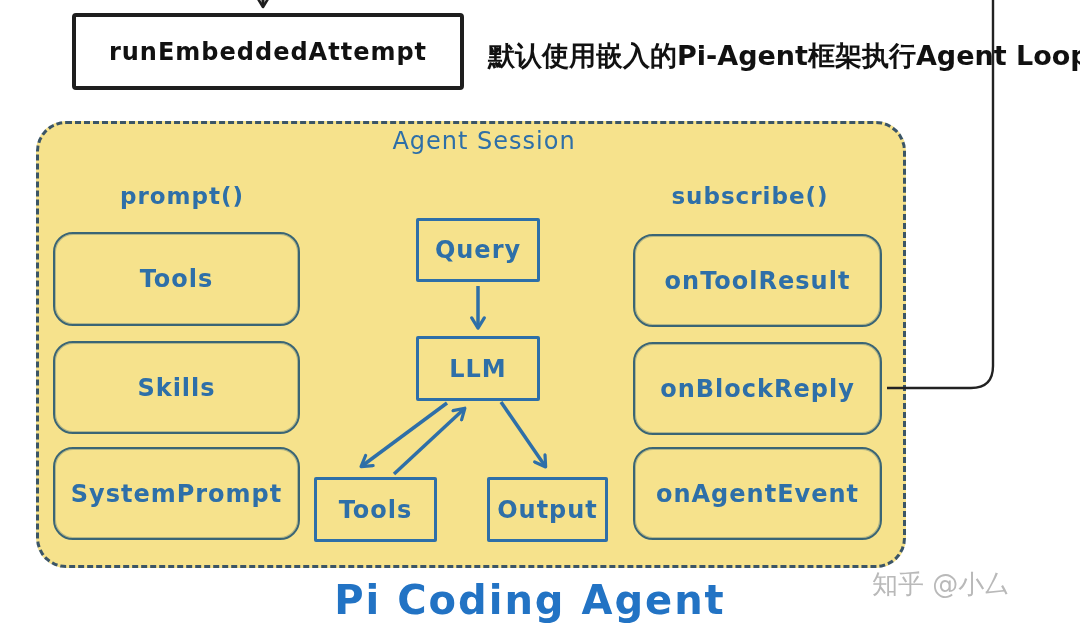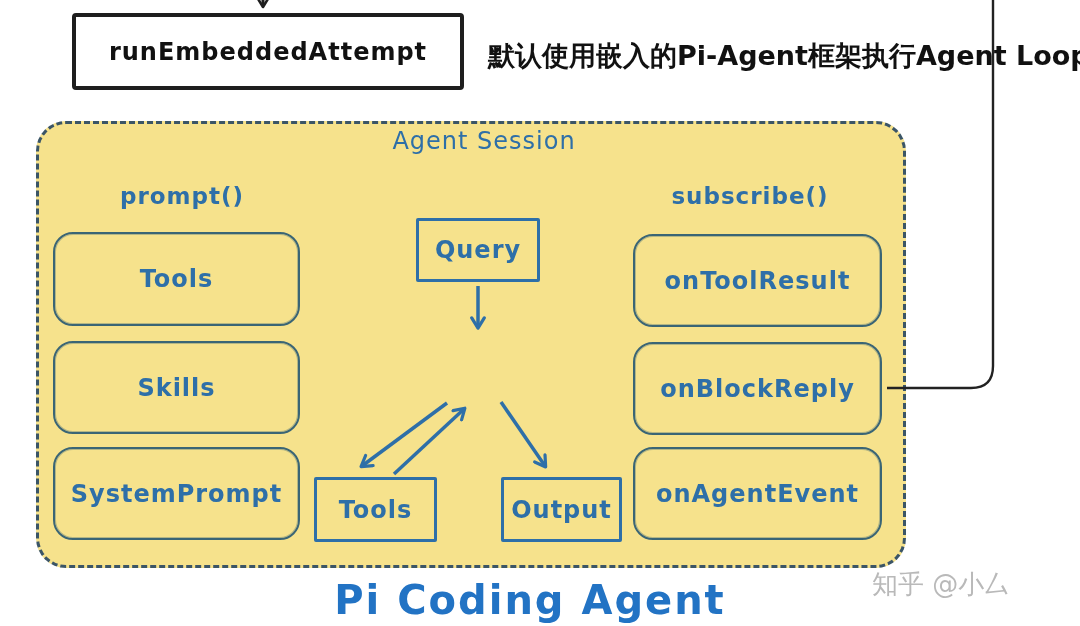--- a/index.html
+++ b/index.html
@@ -102,21 +102,21 @@
   .right-1 { left: 633px; top: 234px; width: 249px; height: 93px; }
   .right-2 { left: 633px; top: 342px; width: 249px; height: 93px; }
   .right-3 { left: 633px; top: 447px; width: 249px; height: 93px; }
   .node {
     border: 3.5px solid #2E6FA8;
     border-radius: 2px;
   }
   .node-query  { left: 416px; top: 218px; width: 124px; height: 64px; }
   .node-llm    { left: 416px; top: 336px; width: 124px; height: 65px; }
   .node-tools  { left: 314px; top: 477px; width: 123px; height: 65px; }
-  .node-output { left: 501px; top: 477px; width: 121px; height: 65px; }
+  .node-output { left: 487px; top: 477px; width: 121px; height: 65px; }
   
   .footer-title {
     position: absolute;
     left: 290px; top: 577px;
     width: 480px;
     text-align: center;
     font-size: 40px;
     font-weight: 700;
     letter-spacing: 2px;
     color: #2273C4;
@@ -154,20 +154,23 @@
   </div>
   <div class="side-box left-3">
     <span>SystemPrompt</span>
   </div>
   <div class="side-box left-2">
     <span>Skills</span>
   </div>
 
   <div class="node node-query">
     <span>Query</span>
+  </div>
+  <div class="node node-llm">
+    <span>LLM</span>
   </div>
   <div class="node node-tools">
     <span>Tools</span>
   </div>
   <div class="node node-output">
     <span>Output</span>
   </div>
 
   <div class="group-heading subscribe-heading">subscribe()</div>
   <div class="side-box right-2">

